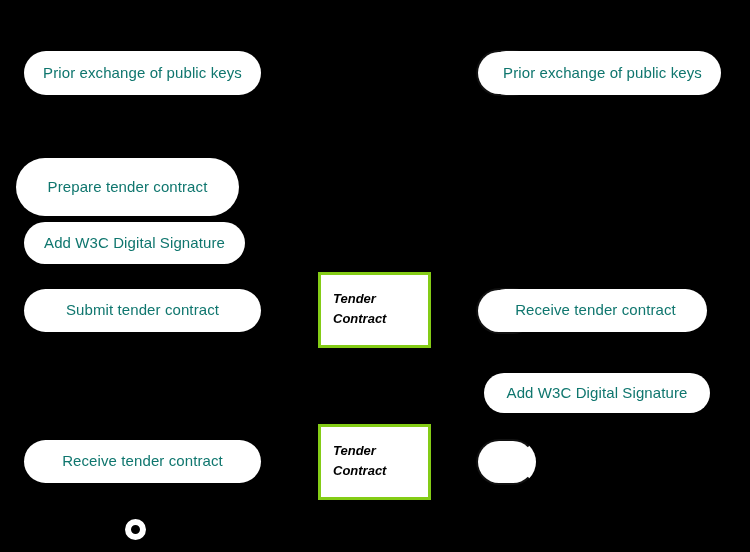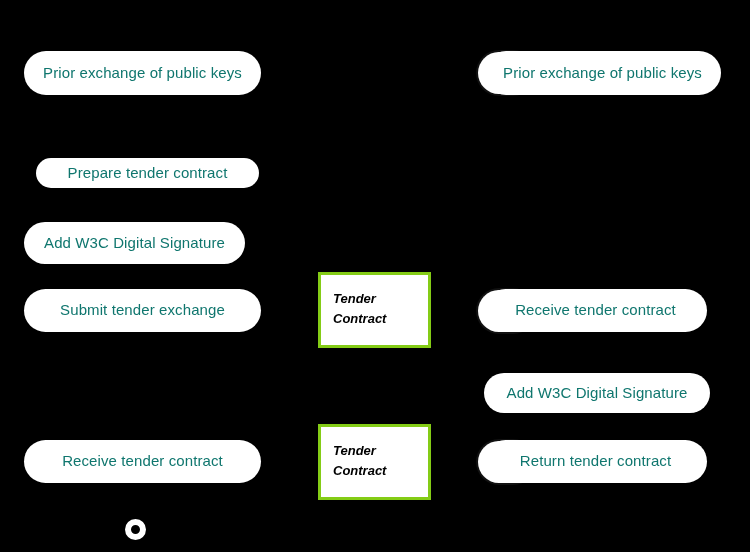--- a/index.html
+++ b/index.html
@@ -71,25 +71,25 @@
     border: 6px solid #ffffff;
   }
 </style>
 </head>
 <body>
 
 <div id="canvas">
 
   <div class="action" style="left:24px; top:51px; width:237px; height:44px;">Prior exchange of public keys</div>
 
-  <div class="action" style="left:36px; top:158px; width:223px; height:30px;">Prepare tender contract</div>
+  <div class="action" style="left:16px; top:158px; width:223px; height:58px;">Prepare tender contract</div>
 
   <div class="action" style="left:24px; top:222px; width:221px; height:42px;">Add W3C Digital Signature</div>
 
-  <div class="action" style="left:24px; top:289px; width:237px; height:43px;">Submit tender exchange</div>
+  <div class="action" style="left:24px; top:289px; width:237px; height:43px;">Submit tender contract</div>
 
   <div class="action" style="left:24px; top:440px; width:237px; height:43px;">Receive tender contract</div>
 
   <div class="final-node" style="left:125px; top:519px; width:21px; height:21px;"></div>
 
   <div class="object-node" style="left:318px; top:272px; width:113px; height:76px;">
     <span class="ln">Tender</span>
     <span class="ln">Contract</span>
   </div>
 
@@ -100,15 +100,14 @@
 
   <div class="arc-stub" style="left:476px; top:50px; width:60px; height:46px;"></div>
   <div class="action" style="left:484px; top:51px; width:237px; height:44px; z-index:1;">Prior exchange of public keys</div>
 
   <div class="arc-stub" style="left:476px; top:288px; width:60px; height:46px;"></div>
   <div class="action" style="left:484px; top:289px; width:223px; height:43px; z-index:1;">Receive tender contract</div>
 
   <div class="action" style="left:484px; top:373px; width:226px; height:40px;">Add W3C Digital Signature</div>
 
   <div class="arc-stub" style="left:476px; top:439px; width:60px; height:46px;"></div>
-  <div class="action" style="left:484px; top:440px; width:223px; height:43px; z-index:1;">Return tender contract</div>
 
 </div>
 
 </body></html>

